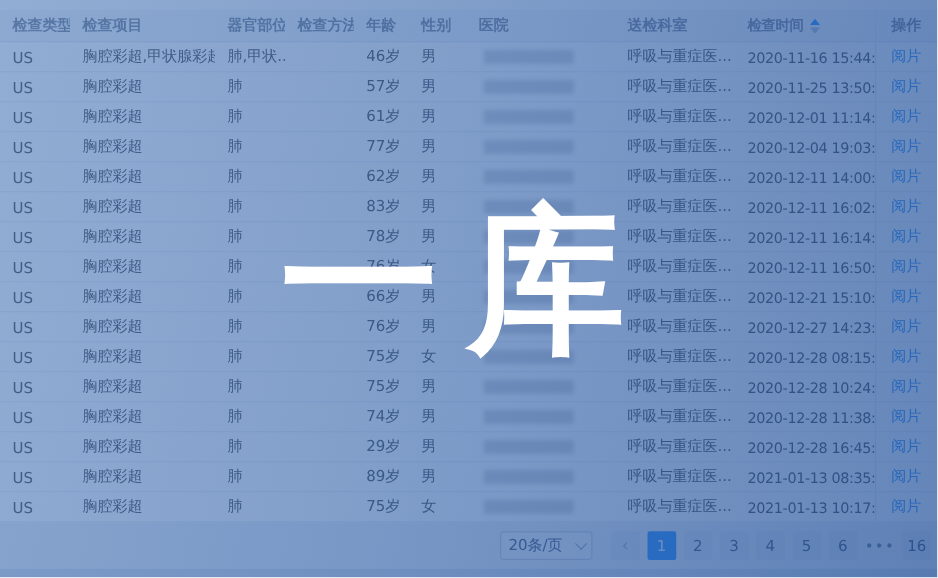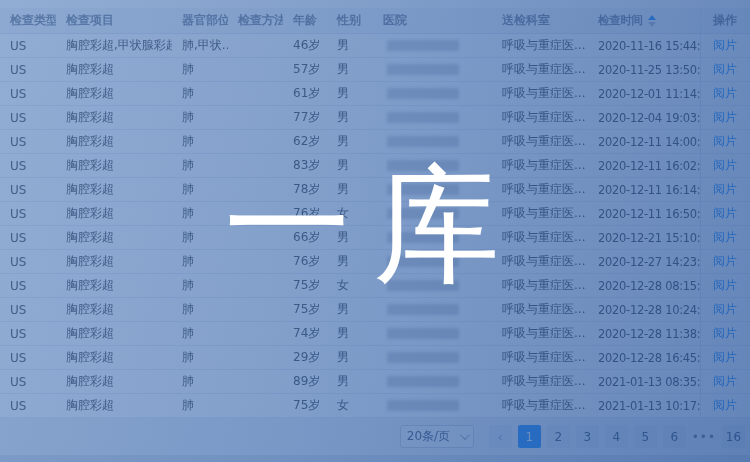--- a/index.html
+++ b/index.html
@@ -36,21 +36,21 @@
           display:flex; align-items:center; justify-content:center; cursor:pointer; }
   .pbtn.prev { color:#aab4c4; font-size:14px; }
   .pbtn.active { background:#409eff; color:#eef4ff; }
   .pbtn.dots { background:transparent; letter-spacing:1px; color:#7c8aa0; }
   .bottom-strip { position:absolute; left:0; bottom:0; width:750px; height:7px; background:#d9e0ea; }
 
   
   .tint { position:absolute; inset:0; z-index:10; pointer-events:none;
           background:linear-gradient(102deg, rgba(38,92,168,0.50) 0%, rgba(30,82,160,0.56) 45%, rgba(20,70,148,0.66) 100%); }
   .watermark { position:absolute; z-index:11; left:224px; top:162px; font-size:127px; line-height:1;
-               font-weight:normal; color:#ffffff; letter-spacing:22px; pointer-events:none; white-space:nowrap; }
+               font-weight:bold; color:#ffffff; letter-spacing:22px; pointer-events:none; white-space:nowrap; }
 </style>
 </head>
 <body>
 
 <div class="screen">
 
   <div class="tbl">
     <div class="thead">
       <div class="tr">
         <div class="td c1">检查类型</div>

